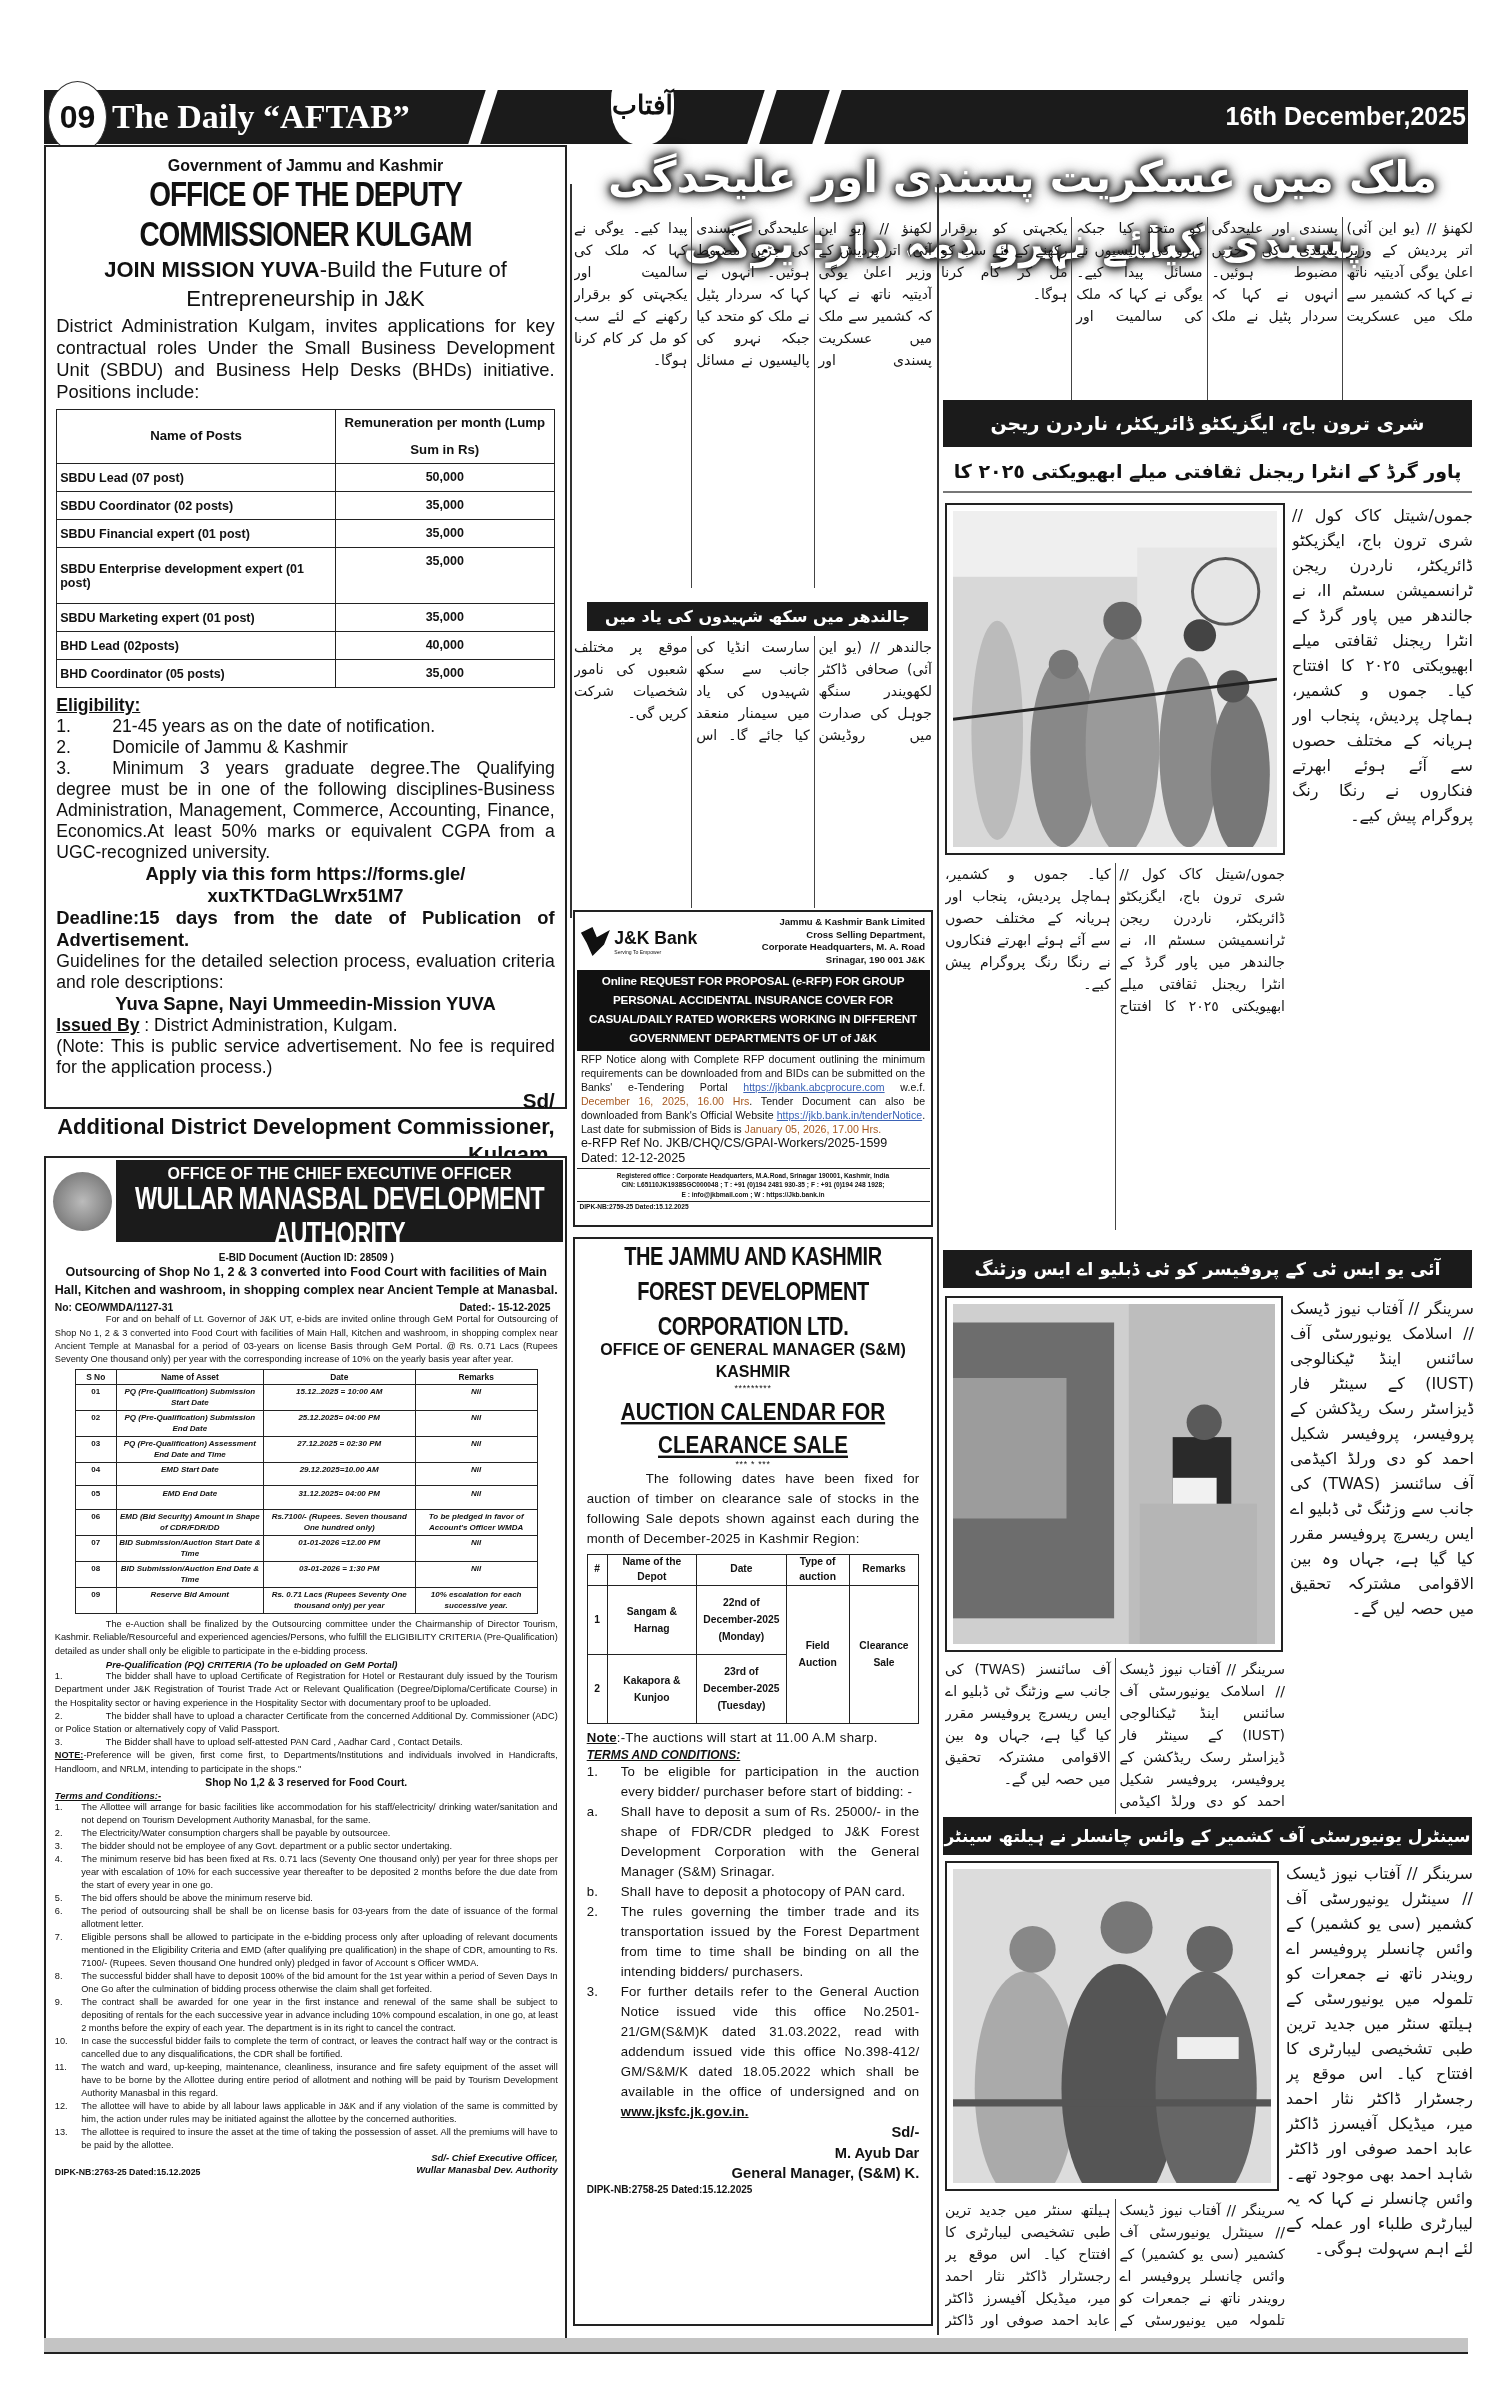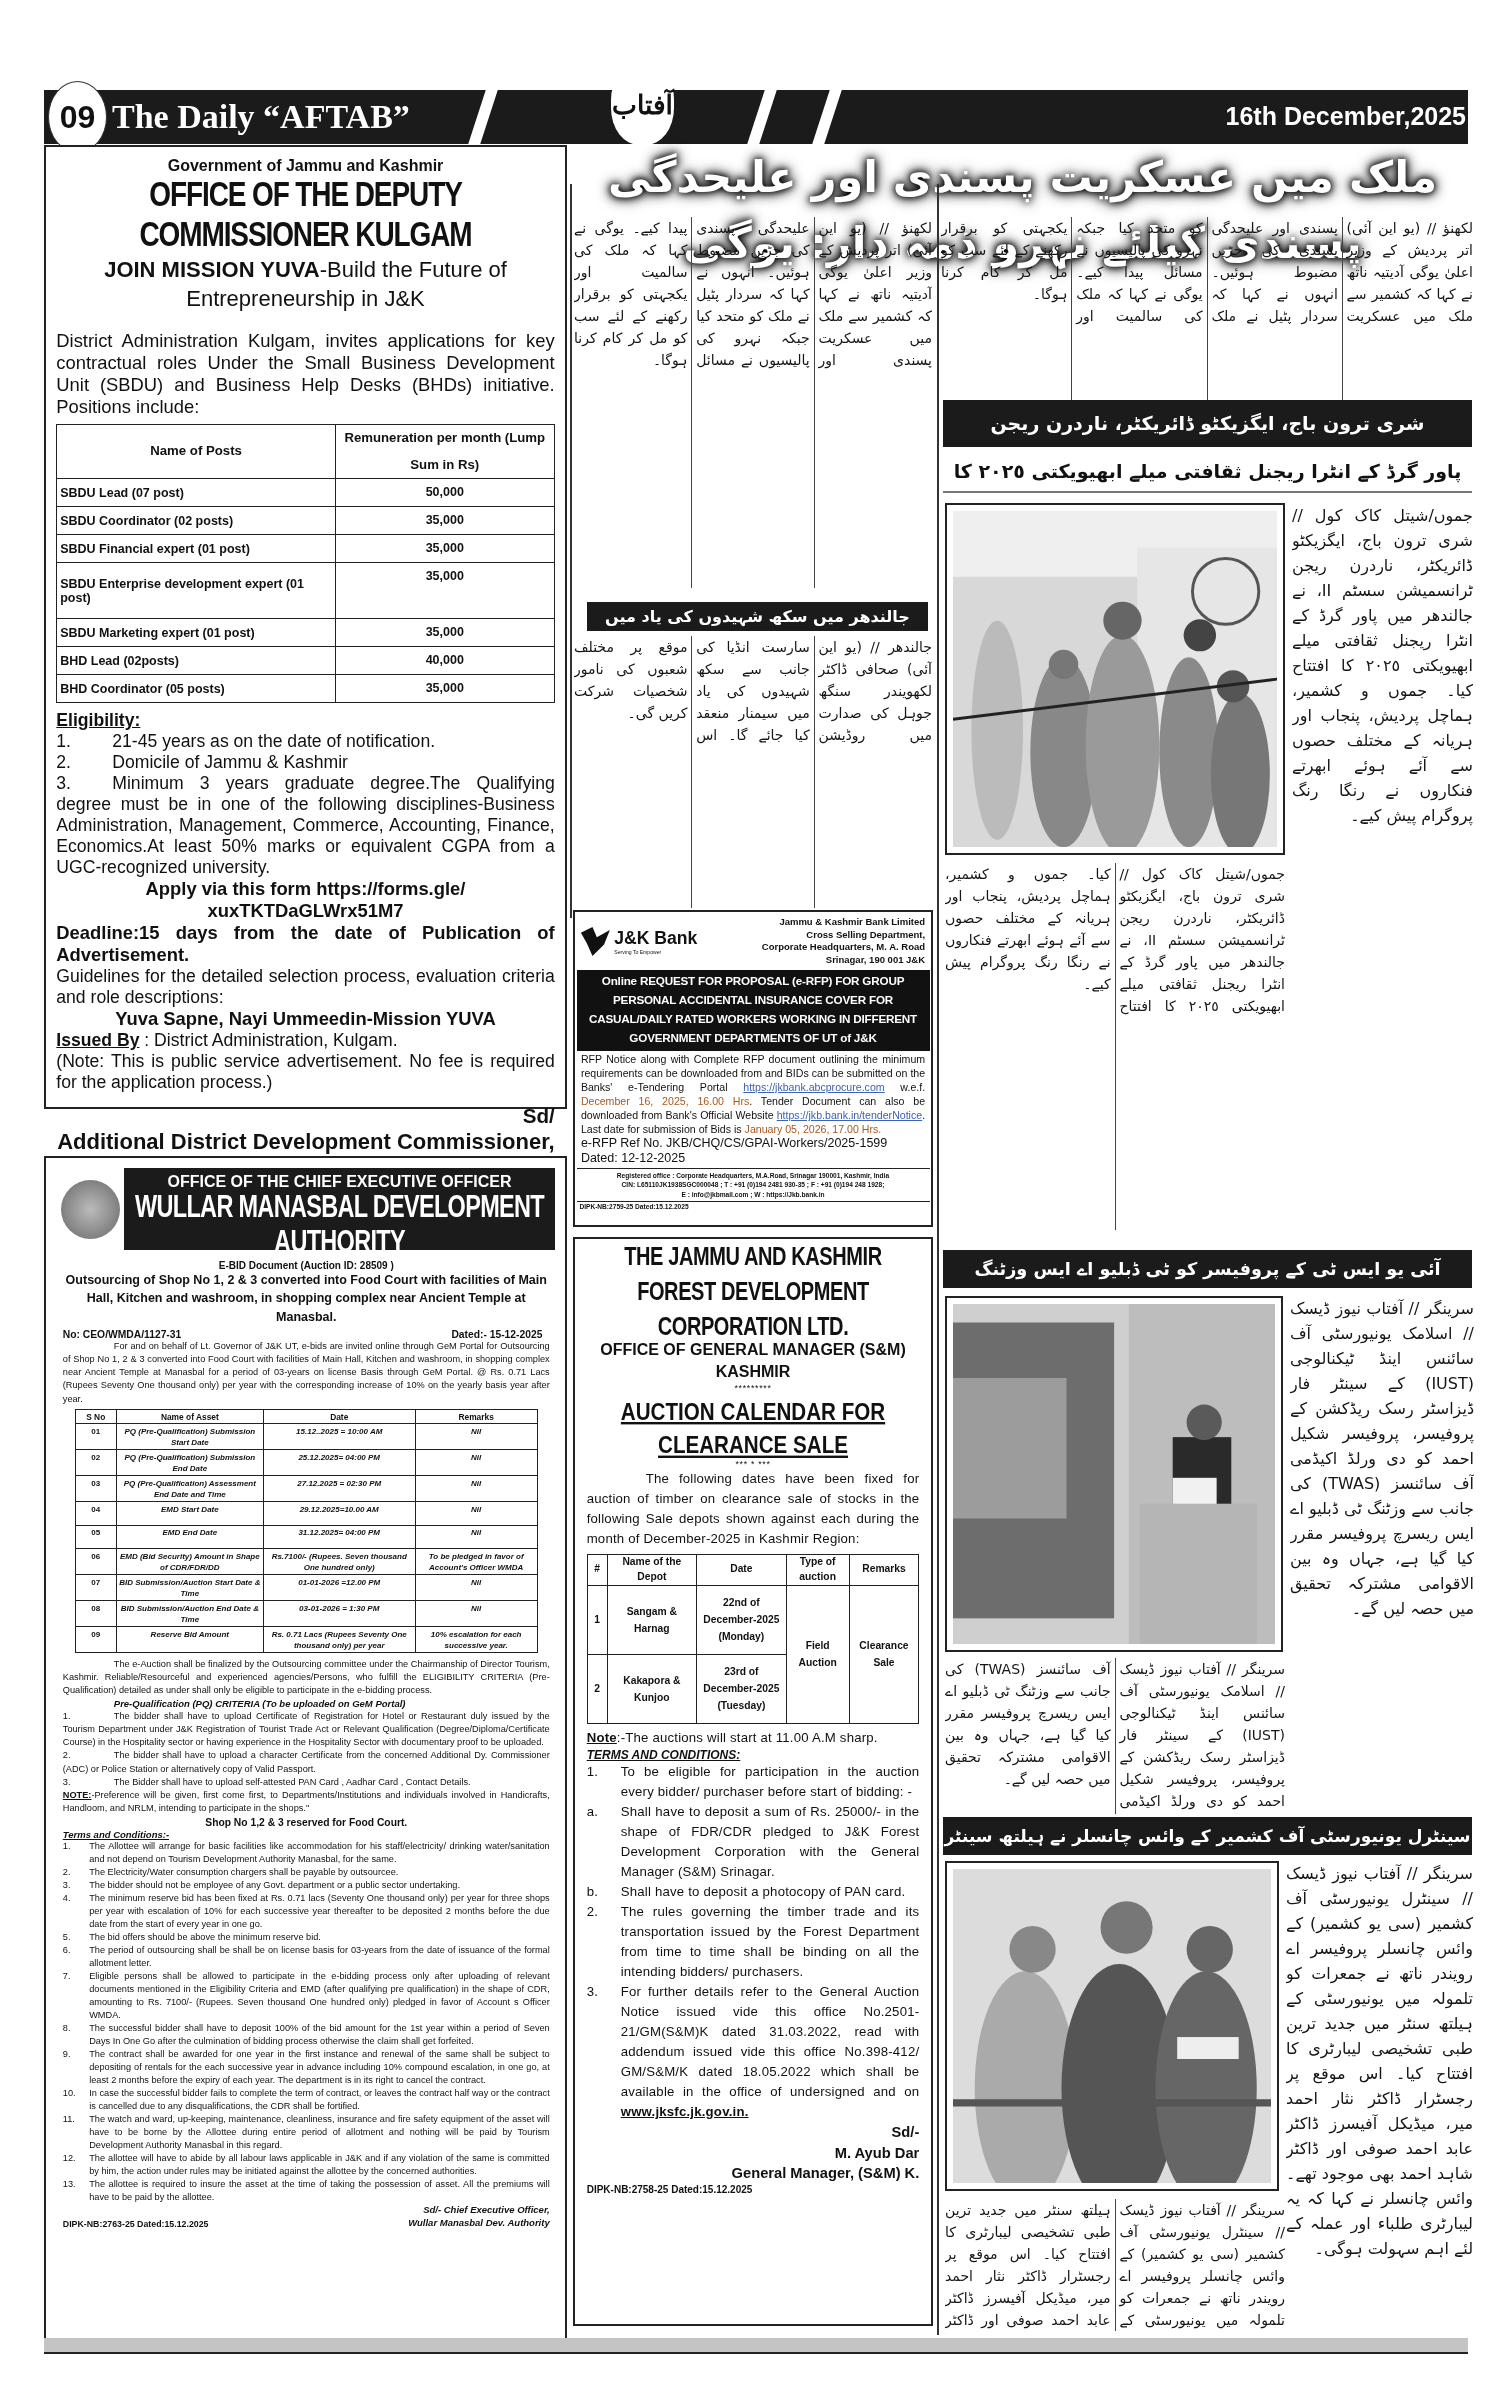--- a/index.html
+++ b/index.html
@@ -17,40 +17,40 @@
 
   
   .ad { border: 2.2px solid #222; background: #fff; }
   .ul { text-decoration: underline; }
 
   
   #kulgam { left: 44px; top: 145px; width: 523px; height: 964px; padding: 5.9px 10.3px; }
   #kulgam .gov { font-size: 16px; font-weight: bold; text-align: center; margin-top: 4.4px; }
   #kulgam .office { font-size: 28px; font-weight: 900; text-align: center; letter-spacing: -1.1px; font-family: "Liberation Sans", sans-serif; transform: scaleY(1.25); margin: 7.3px 0 8.8px; }
   #kulgam .join { font-size: 22px; text-align: center; line-height: 29px; }
-  #kulgam .intro { font-size: 18.4px; line-height: 22px; text-align: justify; margin-top: 17px; }
+  #kulgam .intro { font-size: 18.4px; line-height: 22px; text-align: justify; margin-top: 2px; }
   table.grid { border-collapse: collapse; width: 100%; }
   table.grid td, table.grid th { border: 1.5px solid #222; }
   #kulgam table { margin: 5.9px 0 7.3px; font-size: 12.5px; }
   #kulgam th { font-size: 13.2px; height: 53px; font-weight: bold; line-height: 26.4px; }
   #kulgam td { font-weight: bold; height: 28px; padding: 1.5px 2.9px; vertical-align: middle; }
   #kulgam td.val { text-align: center; vertical-align: top; padding-top: 5.9px; }
   #kulgam .elig-h { font-size: 17.6px; font-weight: bold; text-decoration: underline; }
   #kulgam .list { font-size: 17.6px; line-height: 21px; }
   #kulgam .list .n { display: inline-block; width: 56px; }
   #kulgam .apply { font-size: 18.4px; font-weight: bold; text-align: center; line-height: 22px; }
   #kulgam .deadline { font-size: 18.4px; font-weight: bold; text-align: justify; line-height: 22px; }
   #kulgam .guide { font-size: 17.6px; line-height: 21px; text-align: justify; }
   #kulgam .link { font-size: 17.6px; font-weight: bold; text-align: center; line-height: 21px; word-break: break-all; }
   #kulgam .sd { font-size: 20.6px; font-weight: bold; text-align: right; margin-top: 10.3px; }
   #kulgam .sign { font-size: 22px; font-weight: bold; text-align: right; line-height: 28px; }
   #kulgam .dipk { font-size: 9.5px; font-weight: bold; margin-top: 5.9px; }
 
   
-  #wullar { left: 44px; top: 1156px; width: 523px; height: 1195px; padding: 8px; }
+  #wullar { left: 44px; top: 1156px; width: 523px; height: 1195px; padding: 0; }
   #wullar .head { display: flex; height: 82px; background: #1b1b1b; margin: 2.2px; }
   #wullar .seal { width: 68px; background: #fff; display: flex; align-items: center; justify-content: center; }
   #wullar .seal span { width: 59px; height: 59px; border-radius: 50%; background: radial-gradient(circle, #bbb 0%, #888 60%, #666 100%); display: block; }
   #wullar .htxt { flex: 1; color: #fff; text-align: center; padding-top: 4.4px; }
   #wullar .htxt .l1 { font-size: 16px; font-weight: bold; }
   #wullar .htxt .l2 { font-size: 23.5px; font-weight: 900; letter-spacing: -0.7px; transform: scaleY(1.3); margin: 7.3px 0 5.9px; }
   #wullar .htxt .l3 { font-size: 14px; font-weight: bold; }
   #wullar .body { padding: 1.5px 7.3px 0 8.8px; }
   #wullar .ebid { font-size: 10px; font-weight: bold; text-align: center; margin-top: 5.9px; }
   #wullar .title { font-size: 12.5px; font-weight: bold; text-align: center; line-height: 18.4px; }

